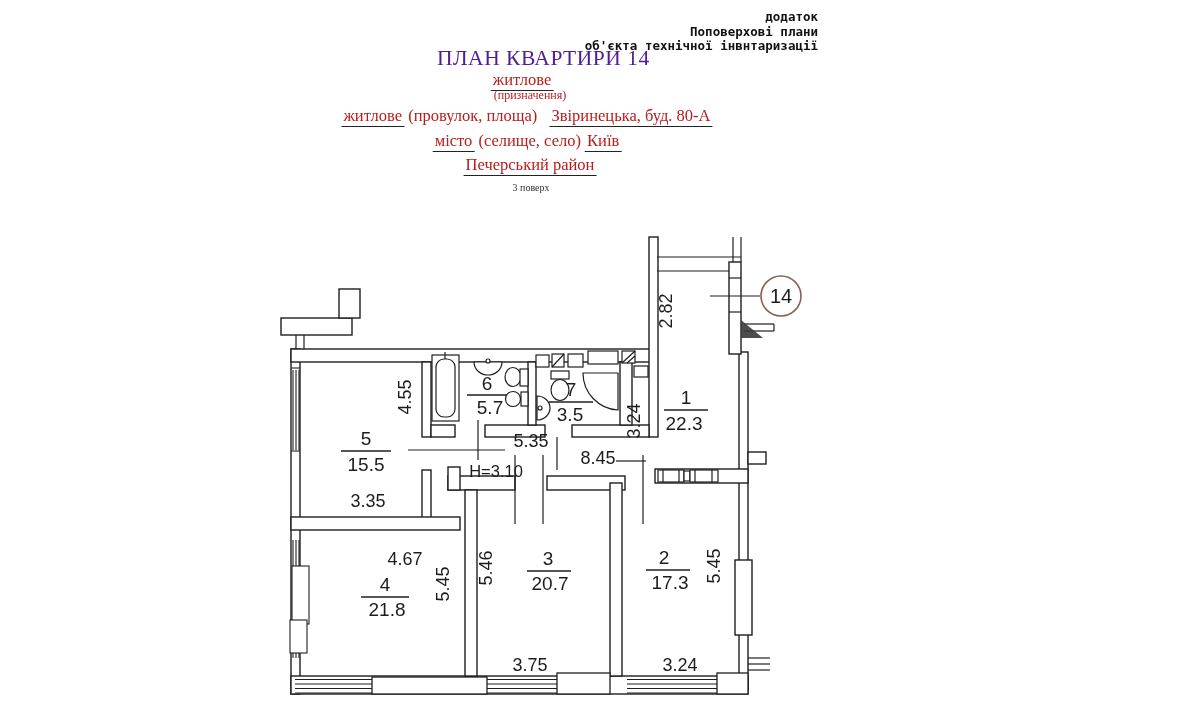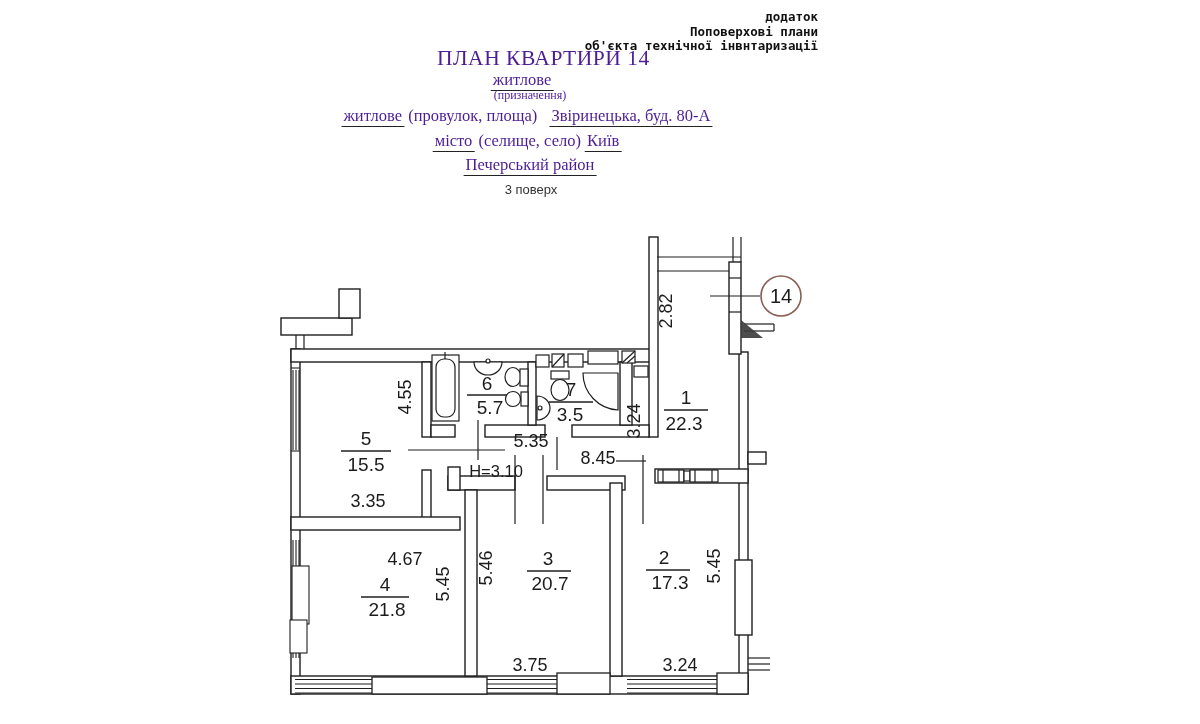--- a/index.html
+++ b/index.html
@@ -3,25 +3,25 @@
 <meta charset="utf-8">
 <style>
   html,body{margin:0;padding:0;background:#ffffff;}
   body{width:1200px;height:724px;position:relative;overflow:hidden;
        font-family:"Liberation Serif", serif;color:#1d1d1d;}
   .abs{position:absolute;white-space:nowrap;}
   .c{transform:translateX(-50%);}
   .annex{font-family:"DejaVu Sans Mono", monospace;font-size:12.5px;line-height:14.5px;
          text-align:right;color:#111;font-weight:bold;}
   .title{font-size:21.5px;letter-spacing:.5px;color:#4c1d95;}
-  .ln{font-size:16.5px;color:#4c1d95;}
+  .ln{font-size:16.5px;color:#b91c1c;}
   .small-cap{font-size:12px;}
   .u{border-bottom:1.2px solid #222;padding:0 2px 1px 2px;}
   .gap-l{margin-left:8px;}
-  .floor-note{font-family:Liberation Sans, sans-serif;font-size:13px;color:#333;}
+  .floor-note{font-family:Liberation Serif, serif;font-size:10px;color:#333;}
   svg text{font-family:"Liberation Sans", sans-serif;fill:#1c1c1c;}
   svg .dim{font-size:18px;}
   svg .room{font-size:19px;}
   svg .hnote{font-size:16.5px;}
   svg .badge{font-size:20px;}
 </style>
 </head>
 <body>
 
 <div class="abs annex" style="top:10px;left:500px;width:318px;">

